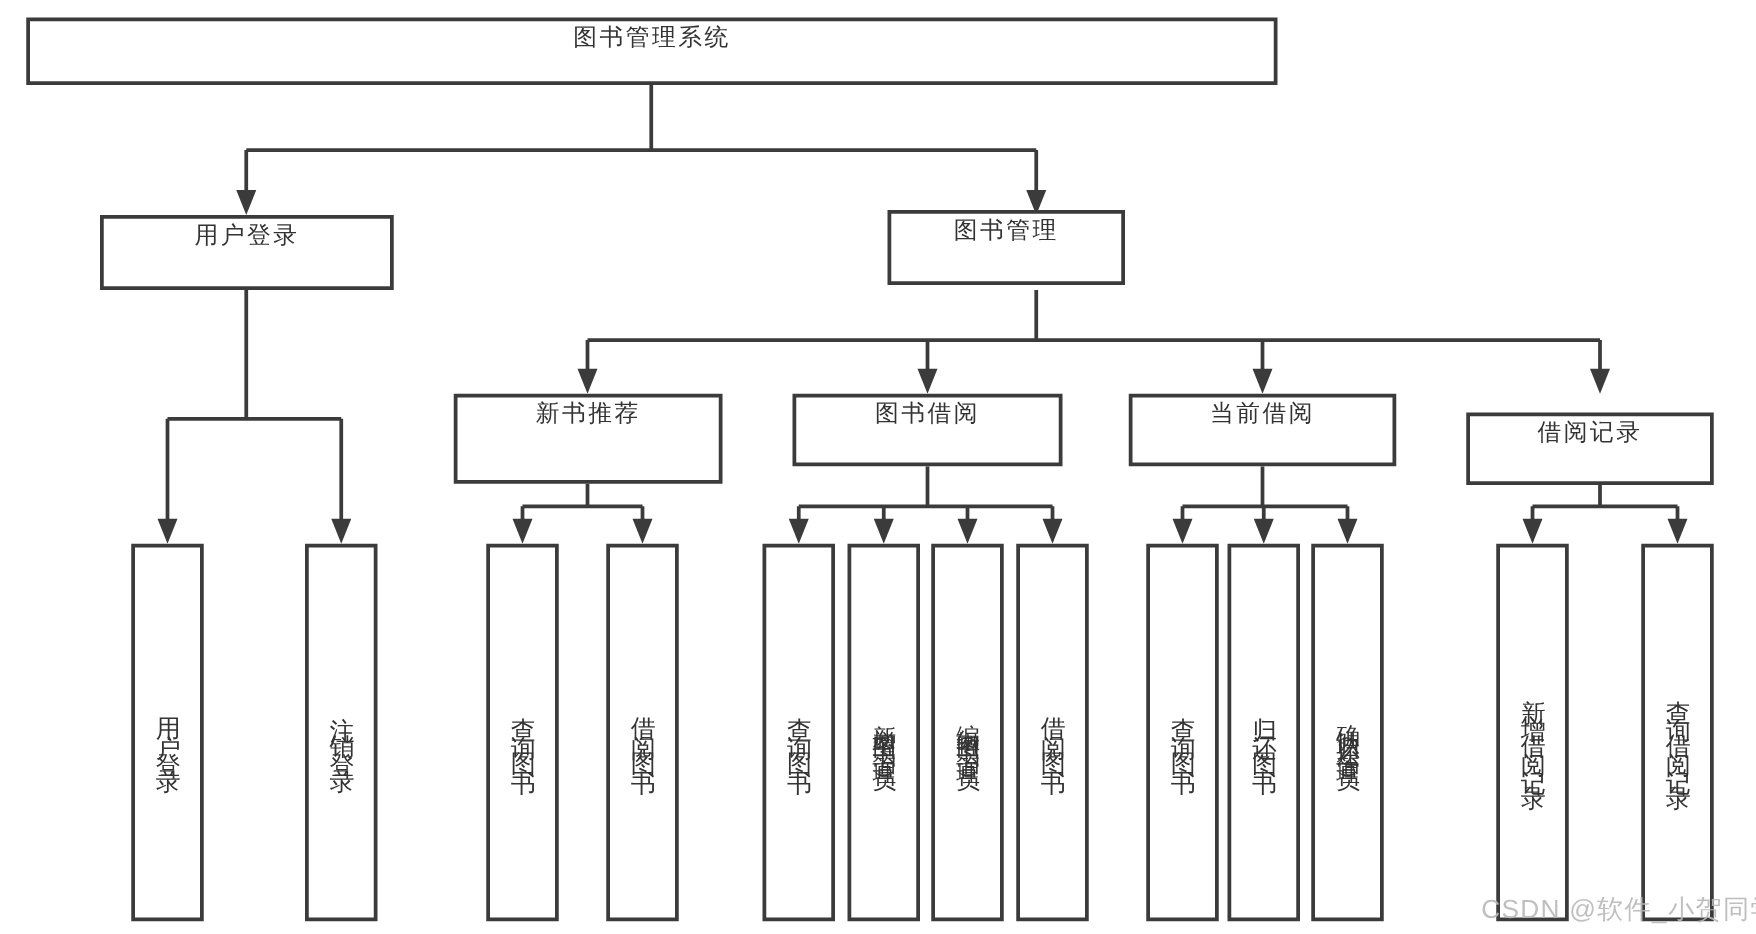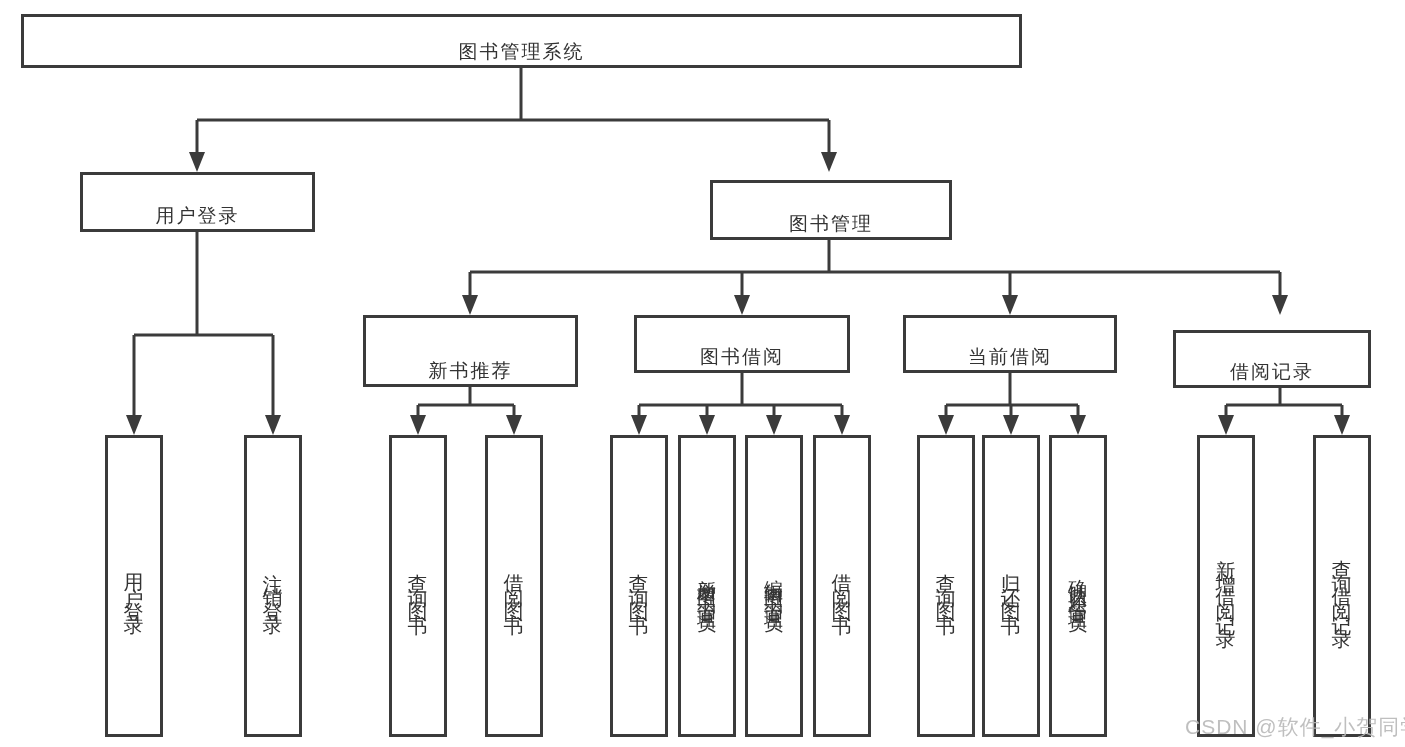--- a/index.html
+++ b/index.html
@@ -12,21 +12,21 @@
     background:var(--box-bg);
     font-family:"Liberation Sans","DejaVu Sans",sans-serif;
     color:var(--text);
   }
   #connectors{position:absolute;left:0;top:0;width:1405px;height:747px;}
   #connectors line{stroke:var(--line);stroke-width:3;}
   #connectors polygon{fill:var(--line);}
   .hbox{
     position:absolute; box-sizing:border-box;
     border:3px solid var(--box-border); background:var(--box-bg);
-    display:flex; align-items:flex-end; justify-content:center;
+    display:flex; align-items:flex-start; justify-content:center;
     font-size:19px; letter-spacing:2px; z-index:2;
   }
   .vbox{
     position:absolute; box-sizing:border-box;
     width:58px; height:302px; top:435px;
     border:3px solid var(--box-border); background:var(--box-bg);
     display:flex; align-items:center; justify-content:center;
     z-index:2;
   }
   .vtext{
@@ -107,21 +107,21 @@
       <polygon points="1334,415 1350,415 1342,435"></polygon>
   </svg>
 
   <div class="hbox" style="left:21px;top:14px;width:1001px;height:54px">
     <span>图书管理系统</span>
   </div>
 
   <div class="hbox" style="left:80px;top:172px;width:235px;height:60px">
     <span>用户登录</span>
   </div>
-  <div class="hbox" style="left:710px;top:180px;width:242px;height:60px">
+  <div class="hbox" style="left:710px;top:168px;width:190px;height:60px">
     <span>图书管理</span>
   </div>
 
   <div class="hbox" style="left:363px;top:315px;width:215px;height:72px">
     <span>新书推荐</span>
   </div>
   <div class="hbox" style="left:634px;top:315px;width:216px;height:58px">
     <span>图书借阅</span>
   </div>
   <div class="hbox" style="left:903px;top:315px;width:214px;height:58px">

